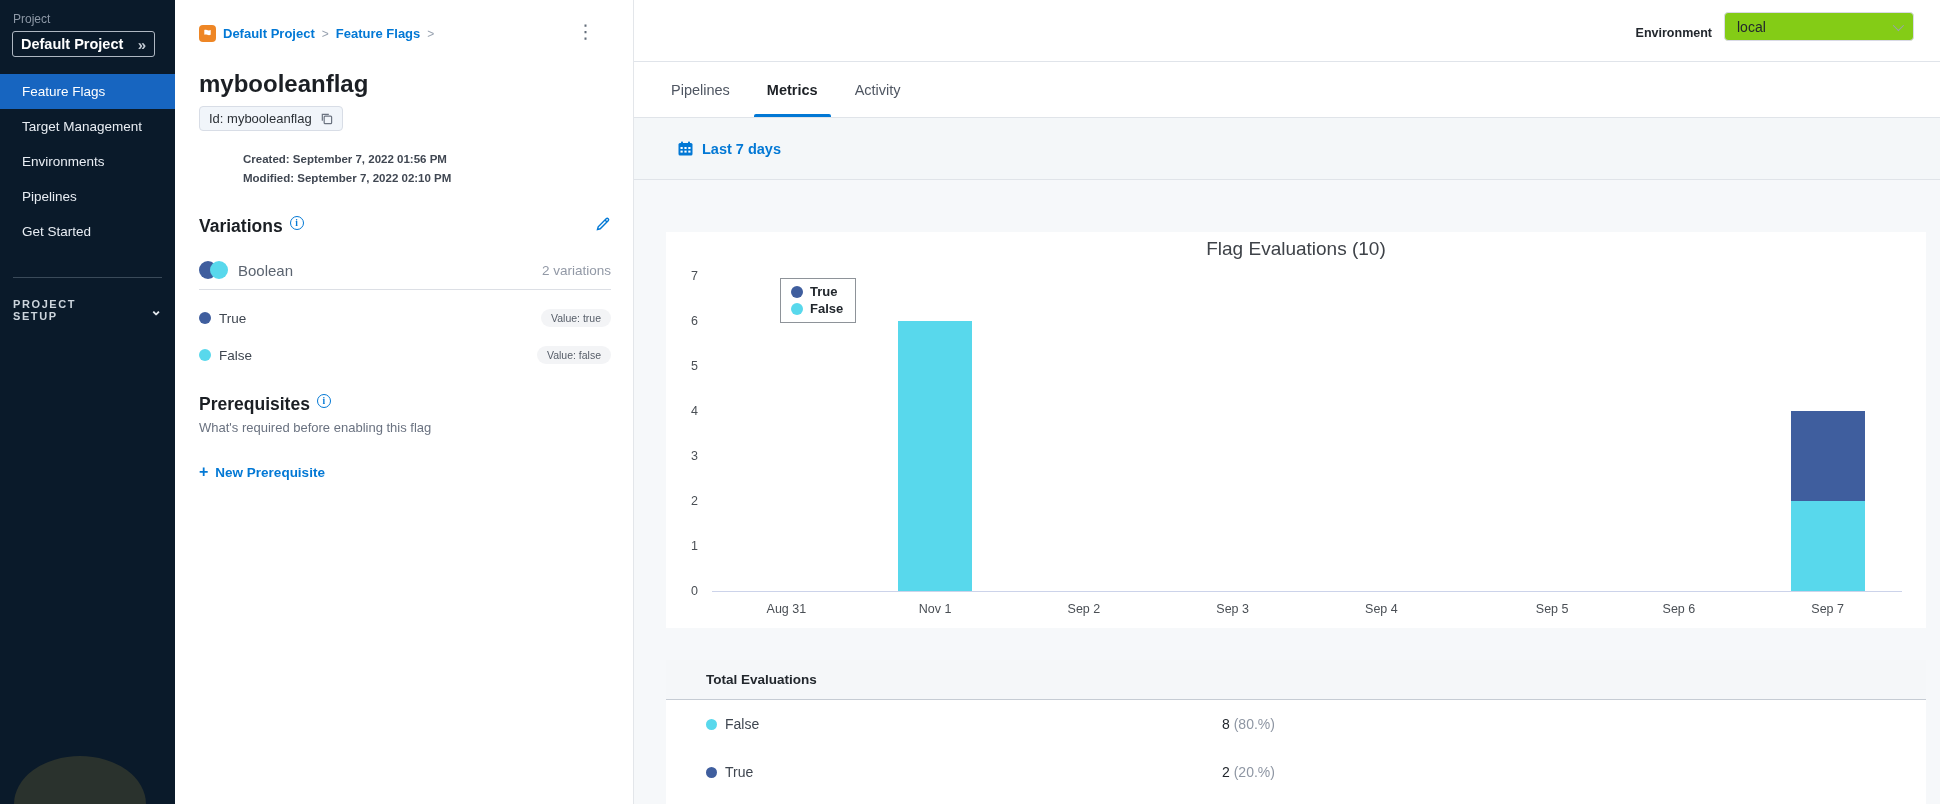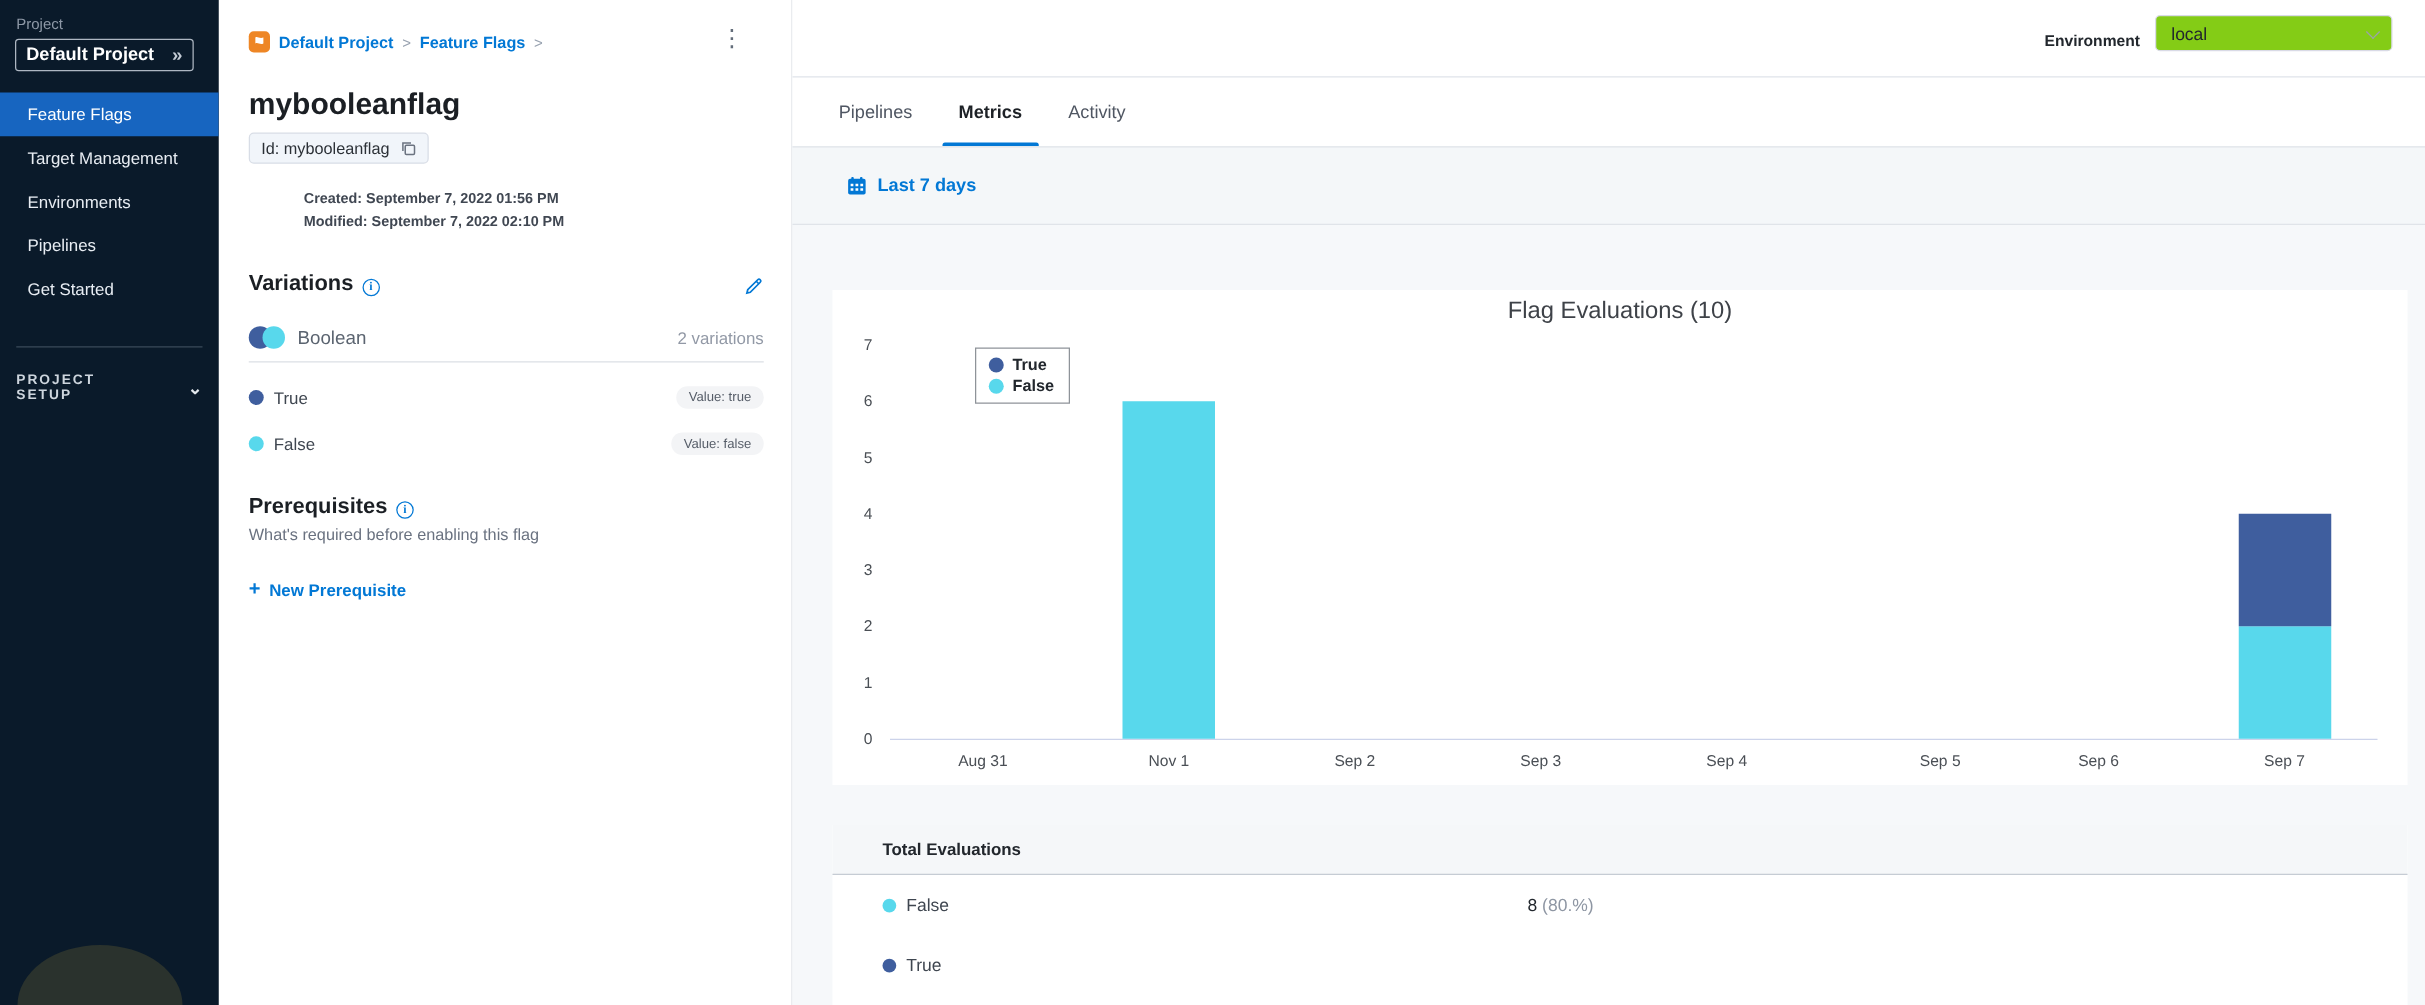--- a/index.html
+++ b/index.html
@@ -58,21 +58,21 @@
   }
   .flag-title { margin-top:28px; font-size:24px; font-weight:bold; color:#1b1f24; }
   .id-chip {
     margin-top:8px; display:inline-flex; align-items:center; gap:8px;
     background:#f1f5fa; border:1px solid #d8dde6; border-radius:4px;
     padding:4px 9px; font-size:13px; color:#2b3publish036; color:#2b3036; cursor:pointer;
   }
   .meta-line { font-size:11.5px; font-weight:bold; color:#40475​2; color:#404752;margin-left:44px; }
   .meta-created { margin-top:22px; }
   .meta-modified { margin-top:7px; }
-  .sec-head { display:flex; align-items:flex-end; gap:7px; }
+  .sec-head { display:flex; align-items:flex-start; gap:7px; }
   .sec-title { font-size:17.5px; font-weight:bold; color:#1b1f24; }
   .info-icon {
     width:14px; height:14px; border:1.3px solid #0278d5; border-radius:50%;
     color:#0278d5; font-size:9.5px; font-weight:bold; font-family:"Liberation Serif", serif;
     display:inline-flex; align-items:center; justify-content:center; cursor:pointer; flex:none;
   }
   .variations-head { margin-top:32px; }
   .edit-pencil { margin-left:auto; cursor:pointer; display:flex; }
   .bool-row { margin-top:24px; display:flex; align-items:center; }
   .dual-dots { display:inline-flex; margin-right:10px; }
@@ -334,16 +334,17 @@
             <div class="t-dot" style="background: rgb(88, 216, 236);"></div>
             <div class="t-name">False</div>
           </div>
           <div class="t-total"><span>8 </span><span class="t-pct">(80.%)</span></div>
         </div>
         <div class="t-row">
           <div class="t-var">
             <div class="t-dot" style="background: rgb(63, 94, 158);"></div>
             <div class="t-name">True</div>
           </div>
+          <div class="t-total"><span>2 </span><span class="t-pct">(20.%)</span></div>
         </div>
       </div>
   </div>
 </section>
 
 </body></html>

